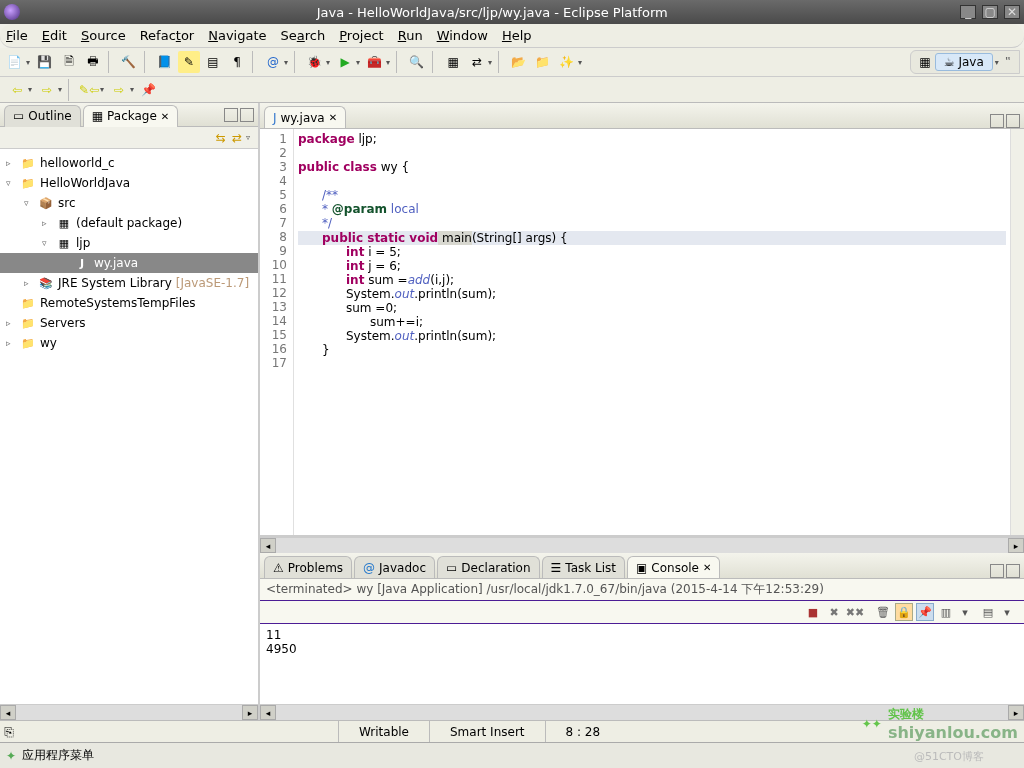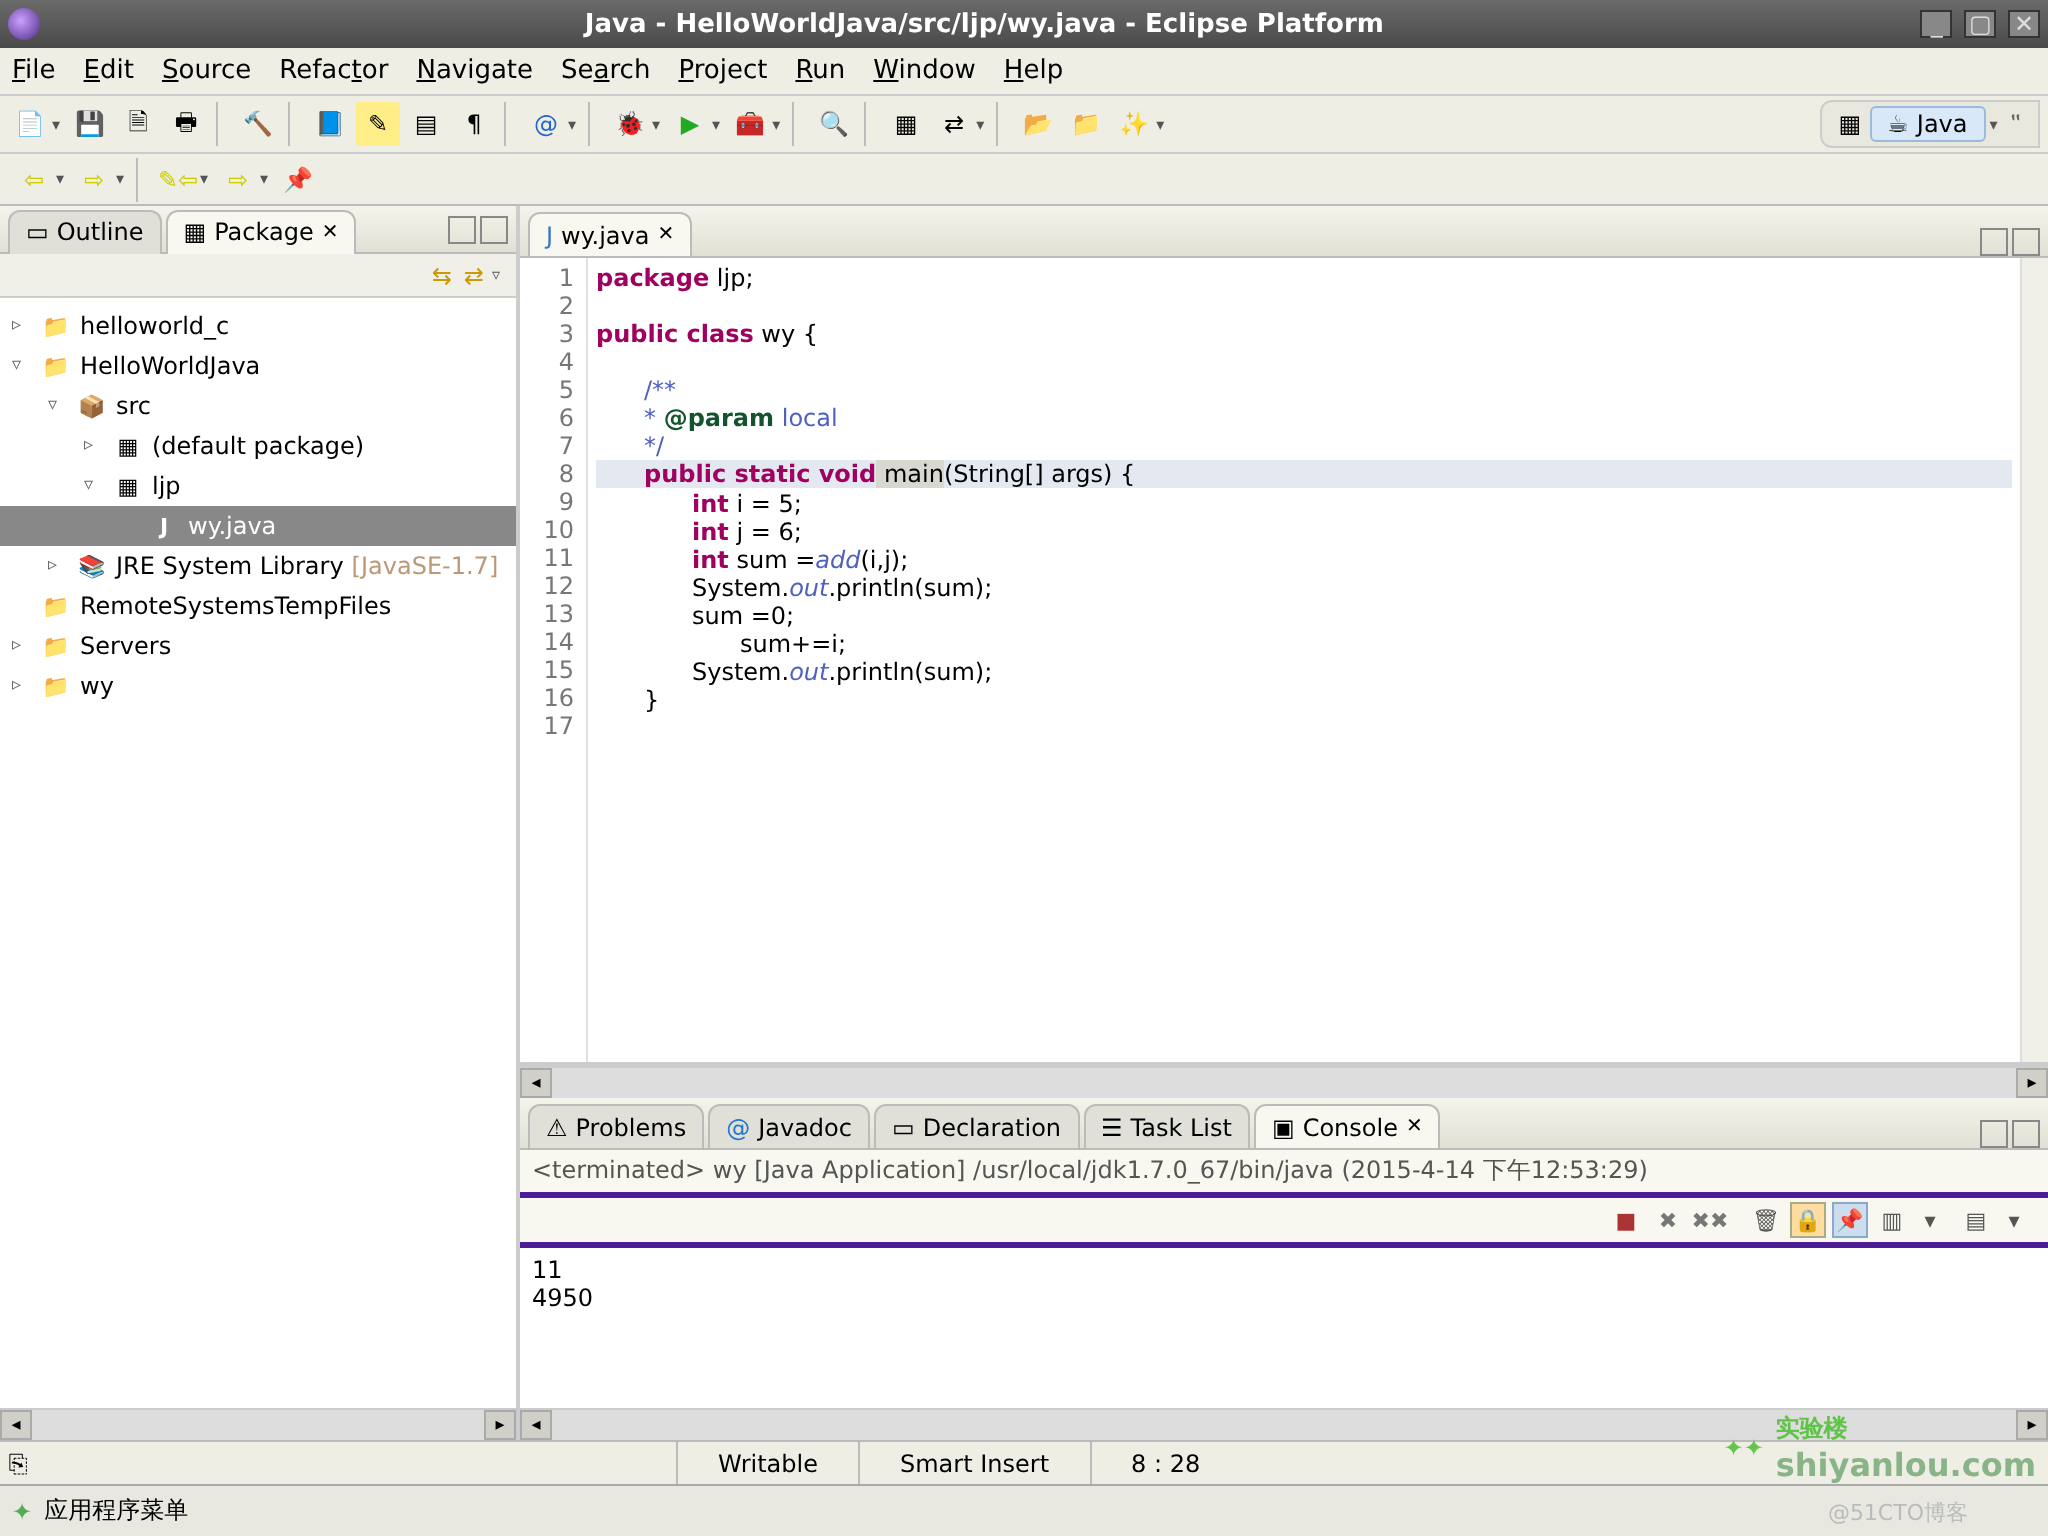--- a/index.html
+++ b/index.html
@@ -1,23 +1,23 @@
 <!DOCTYPE html>
 <html><head>
 <meta charset="utf-8">
 <style>
 * { box-sizing: border-box; margin: 0; padding: 0; font-family: "DejaVu Sans", "Liberation Sans", sans-serif; font-size: 12px; }
 body { width: 1024px; height: 768px; overflow: hidden; background: #f0f0e8; display: flex; flex-direction: column; }
 
 .titlebar { height: 24px; background: linear-gradient(#6a6a6a, #4a4a4a); color: #fff; display: flex; align-items: center; padding: 0 4px; }
 .titlebar .icon { width: 16px; height: 16px; background: radial-gradient(circle at 40% 40%, #c9a0ff, #4b2b80); border-radius: 50%; margin-right: 6px; }
-.titlebar .title { flex: 1; text-align: center; font-size: 13px; font-weight: bold; }
+.titlebar .title { flex: 1; text-align: center; font-size: 13px; font-weight: normal; }
 .titlebar .btns span { display: inline-block; width: 16px; height: 14px; background: #888; border: 1px solid #333; margin-left: 2px; text-align: center; line-height: 12px; color: #ddd; cursor: default; }
 
-.menubar { height: 24px; background: #eeeee4; display: flex; align-items: center; padding: 0 6px; gap: 14px; border-bottom: 1px solid #ccc; }
+.menubar { height: 24px; background: #eeeee4; display: flex; align-items: center; padding: 0 6px; gap: 14px; border-bottom: 1px solid #ccc; border-radius: 12px; }
 .menubar span { font-size: 13px; }
 .menubar .u { text-decoration: underline; }
 
 .toolbar { background: #eeeee4; border-bottom: 1px solid #ccc; padding: 2px 4px; display: flex; flex-wrap: wrap; align-items: center; gap: 2px; }
 .tb-btn { width: 22px; height: 22px; border: 1px solid transparent; display: inline-flex; align-items: center; justify-content: center; border-radius: 2px; }
 .tb-sep { width: 6px; height: 22px; border-left: 1px solid #bbb; margin: 0 2px; }
 .tb-drop { font-size: 8px; color: #555; margin-left: -2px; margin-right: 2px; }
 .persp { margin-left: auto; display: flex; align-items: center; gap: 4px; background: #e8e8de; border: 1px solid #ccc; border-radius: 6px 0 0 6px; padding: 2px 8px; }
 
 .toolbar2 { height: 26px; background: #eeeee4; border-bottom: 1px solid #bbb; padding: 2px 6px; display: flex; align-items: center; gap: 2px; }
@@ -47,21 +47,21 @@
 .code .cmk { color: #14532d; font-weight: bold; }
 .code .it { font-style: italic; color: #5060c0; }
 .code .hl { background: #e4e8f0; display: inline-block; width: 100%; }
 .code .boxed { background: #d8d8d0; }
 .hscroll { height: 16px; background: #e8e8e0; border-top: 1px solid #ccc; display: flex; }
 .hscroll .lt, .hscroll .rt { width: 16px; background: #d0d0c8; border: 1px solid #aaa; text-align: center; font-size: 9px; line-height: 14px; }
 .hscroll .track { flex: 1; background: #ddd; }
 
 .bottom-tabs { height: 26px; background: linear-gradient(#f4f4ec, #e0e0d4); display: flex; align-items: end; padding: 0 4px; border-bottom: 1px solid #bbb; }
 .bottom { flex: 0 0 auto; display: flex; flex-direction: column; }
-.console-head { padding: 2px 6px; background: #f8f8f0; color: #555; font-size: 12px; border-bottom: 3px solid #4c1d95; display:flex; align-items:center; }
+.console-head { padding: 2px 6px; background: #f8f8f0; color: #555; font-size: 12px; border-bottom: 1px solid #4c1d95; display:flex; align-items:center; }
 .console-toolbar { margin-left: auto; display:flex; gap:3px; }
 .console-toolbar span { width:18px; height:18px; border:1px solid transparent; display:inline-flex; align-items:center; justify-content:center; font-size:11px; }
 .console-body { background: #fff; padding: 4px 6px; font-family: monospace; font-size: 13px; height: 80px; }
 
 .statusbar { height: 22px; background: #eeeee4; border-top: 1px solid #bbb; display: flex; align-items: center; }
 .statusbar .cell { border-left: 1px solid #bbb; padding: 0 20px; height: 100%; display: flex; align-items: center; }
 
 .taskbar { height: 26px; background: #e8e8e0; border-top: 1px solid #aaa; display: flex; align-items: center; padding: 0 6px; gap: 6px; }
 .brand { position: absolute; right: 6px; bottom: 26px; color: #4cbf30; font-size: 28px; font-weight: bold; pointer-events: none; opacity: .85; display:flex; align-items:center; gap:6px; }
 .brand small { font-size: 16px; color: #7a7; display:block; }

